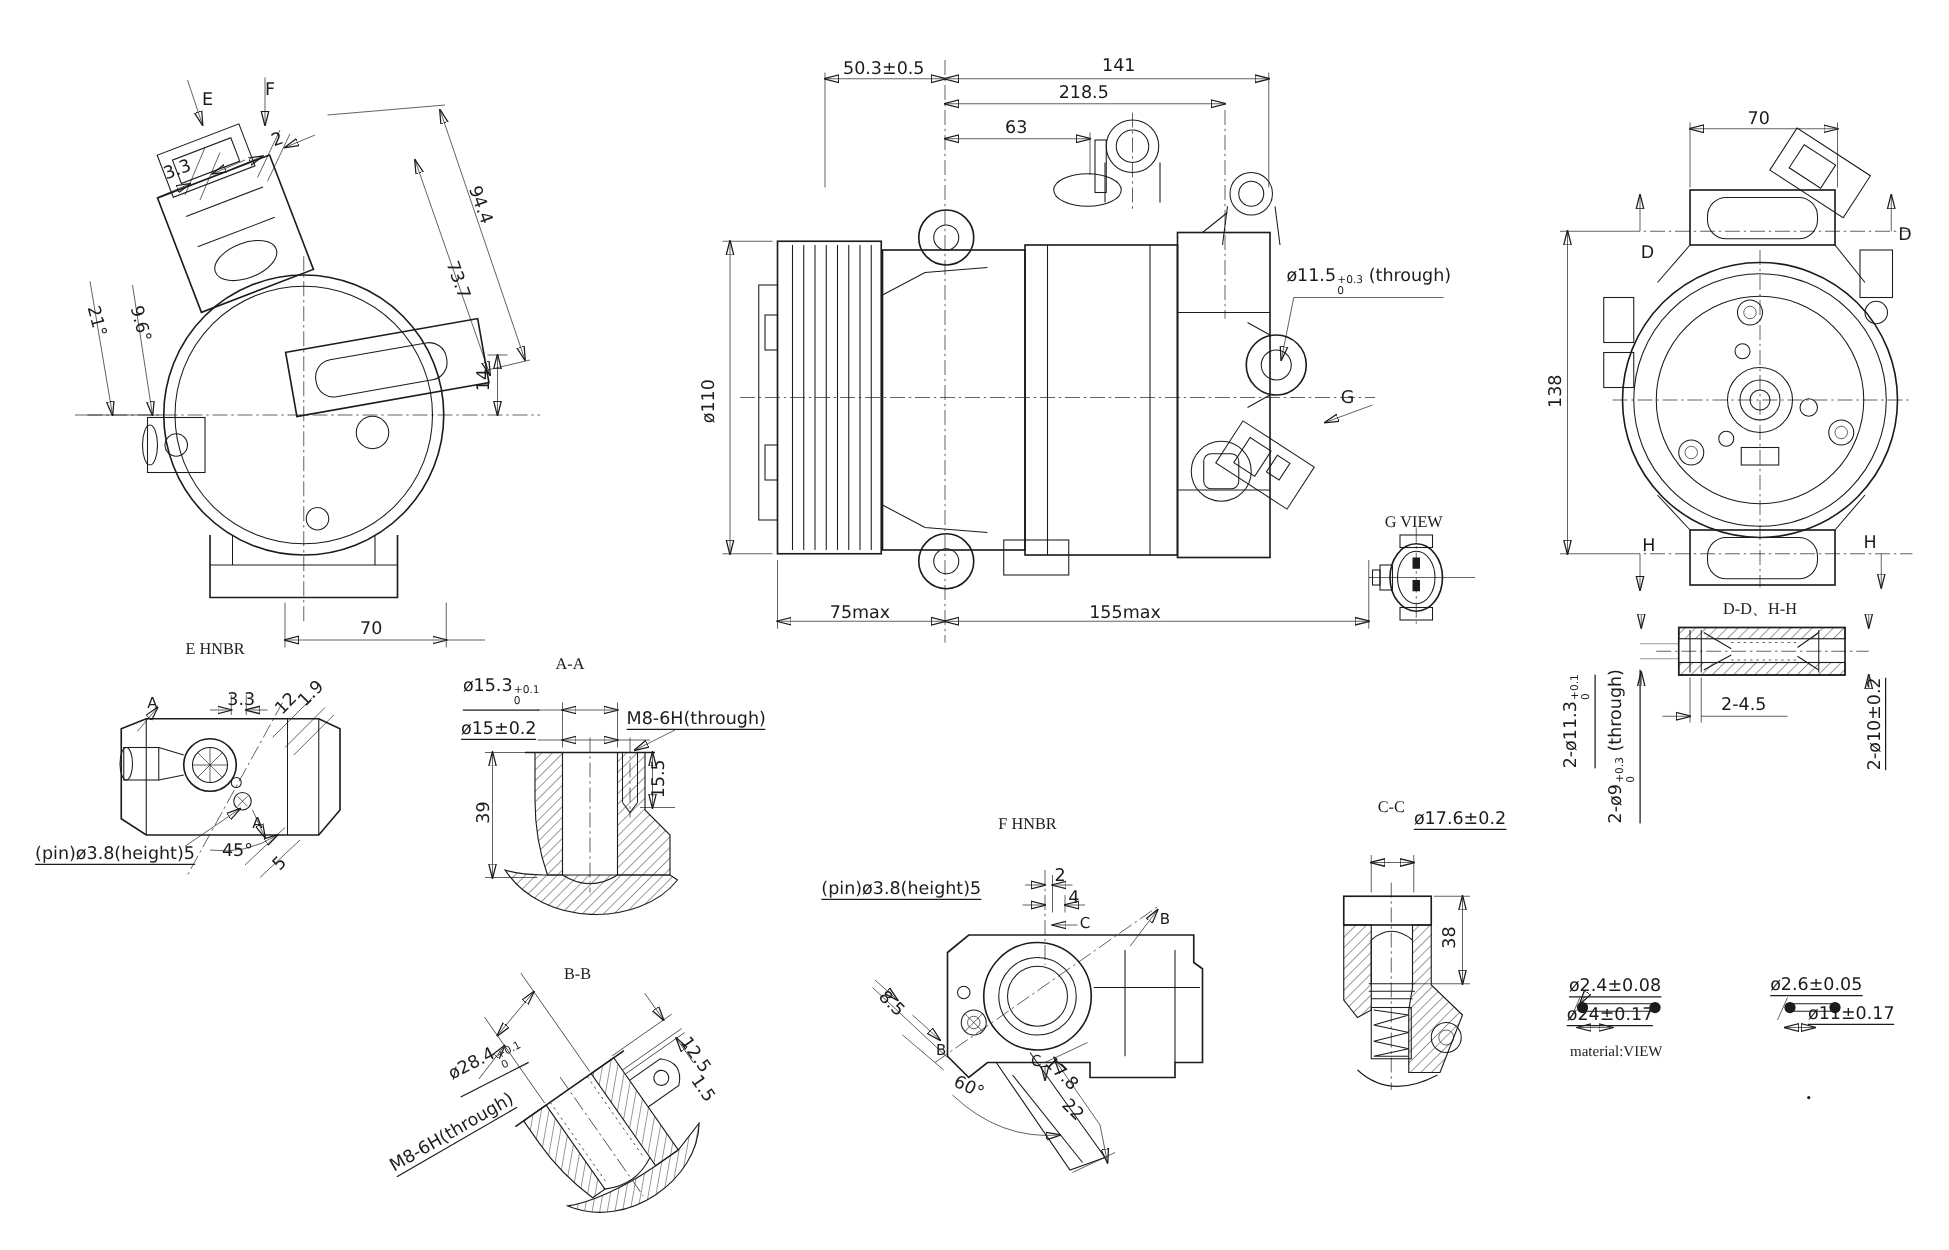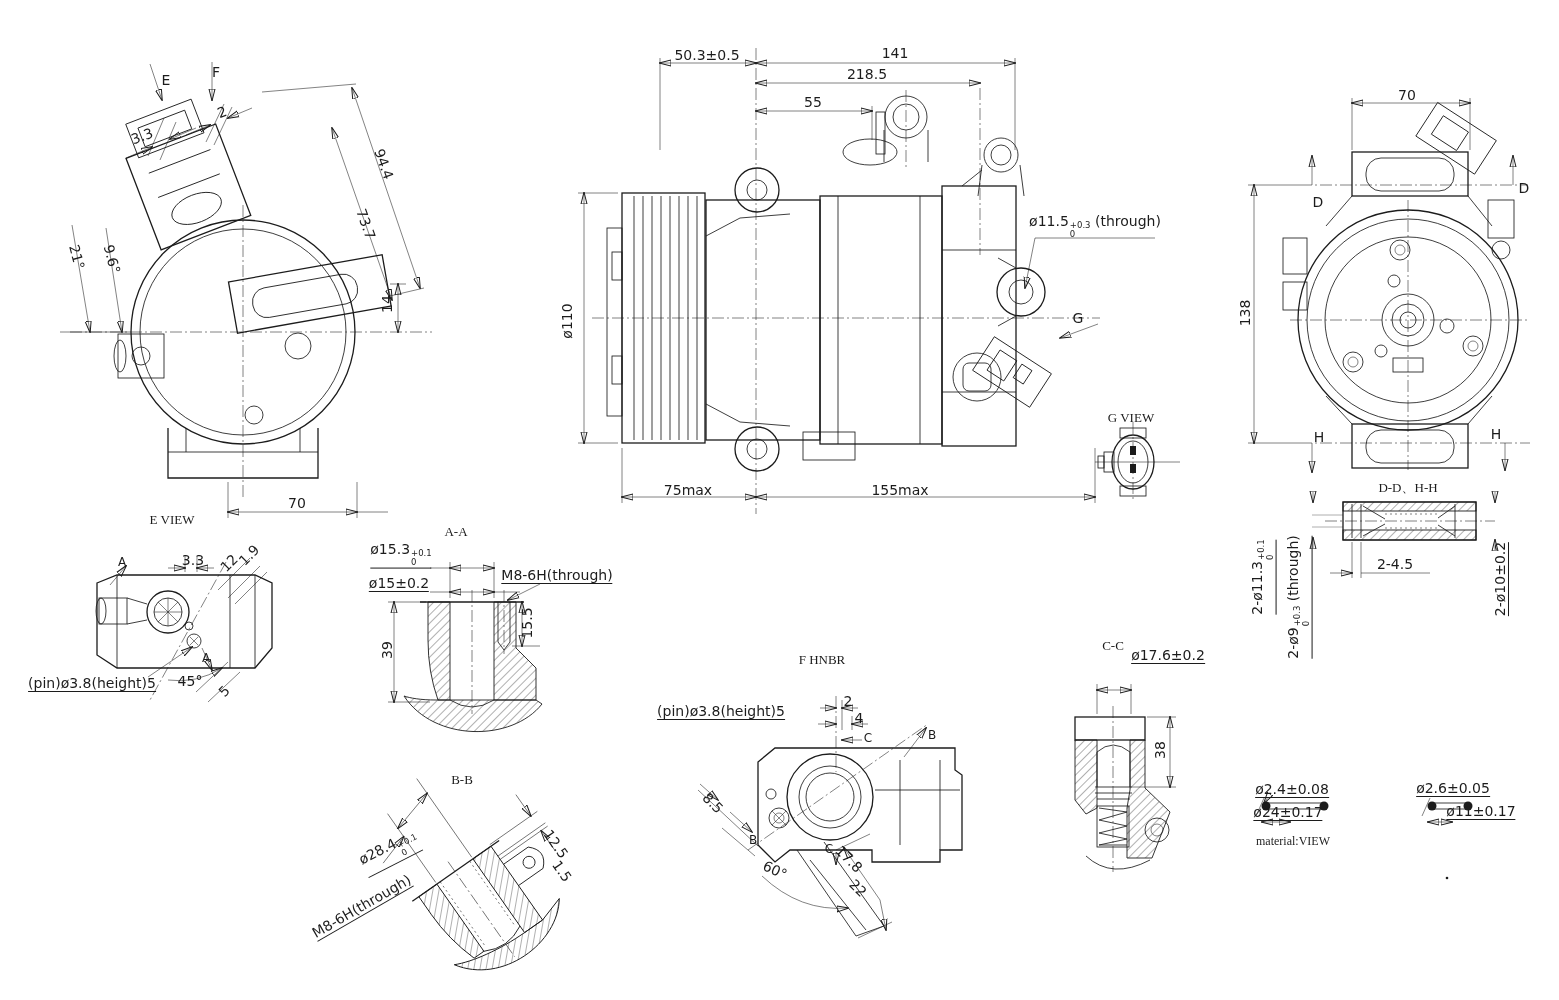--- a/index.html
+++ b/index.html
@@ -464,26 +464,26 @@
 <span class="lbl" style="left:166px;top:80px">E</span>
 <span class="lbl" style="left:216px;top:72px">F</span>
 <span class="lbl r-20" style="left:142px;top:136px">3.3</span>
 <span class="lbl r-20" style="left:222px;top:112px">2</span>
 <span class="lbl r70" style="left:384px;top:164px">94.4</span>
 <span class="lbl r70" style="left:366px;top:224px">73.7</span>
 <span class="lbl r75" style="left:77px;top:257px">21°</span>
 <span class="lbl r75" style="left:112px;top:259px">9.6°</span>
 <span class="lbl r-90" style="left:387px;top:304px">14</span>
 <span class="lbl" style="left:297px;top:503px">70</span>
-<span class="lbl ttl" style="left:172px;top:519px">E VIEW</span>
+<span class="lbl ttl" style="left:172px;top:519px">E HNBR</span>
 
 <span class="lbl" style="left:707px;top:55px">50.3±0.5</span>
 <span class="lbl" style="left:895px;top:53px">141</span>
 <span class="lbl" style="left:867px;top:74px">218.5</span>
-<span class="lbl" style="left:813px;top:102px">55</span>
+<span class="lbl" style="left:813px;top:102px">63</span>
 <span class="lbl r-90" style="left:567px;top:321px">ø110</span>
 <span class="lbl" style="left:688px;top:490px">75max</span>
 <span class="lbl" style="left:900px;top:490px">155max</span>
 <span class="lbl" style="left:1095px;top:226px"><span>ø11.5</span><span class="stack">
         <i>+0.3</i>
         <i>0</i>
       </span>&nbsp;<span>(through)</span></span>
 <span class="lbl" style="left:1078px;top:318px">G</span>
 <span class="lbl ttl" style="left:1131px;top:417px">G VIEW</span>
 

